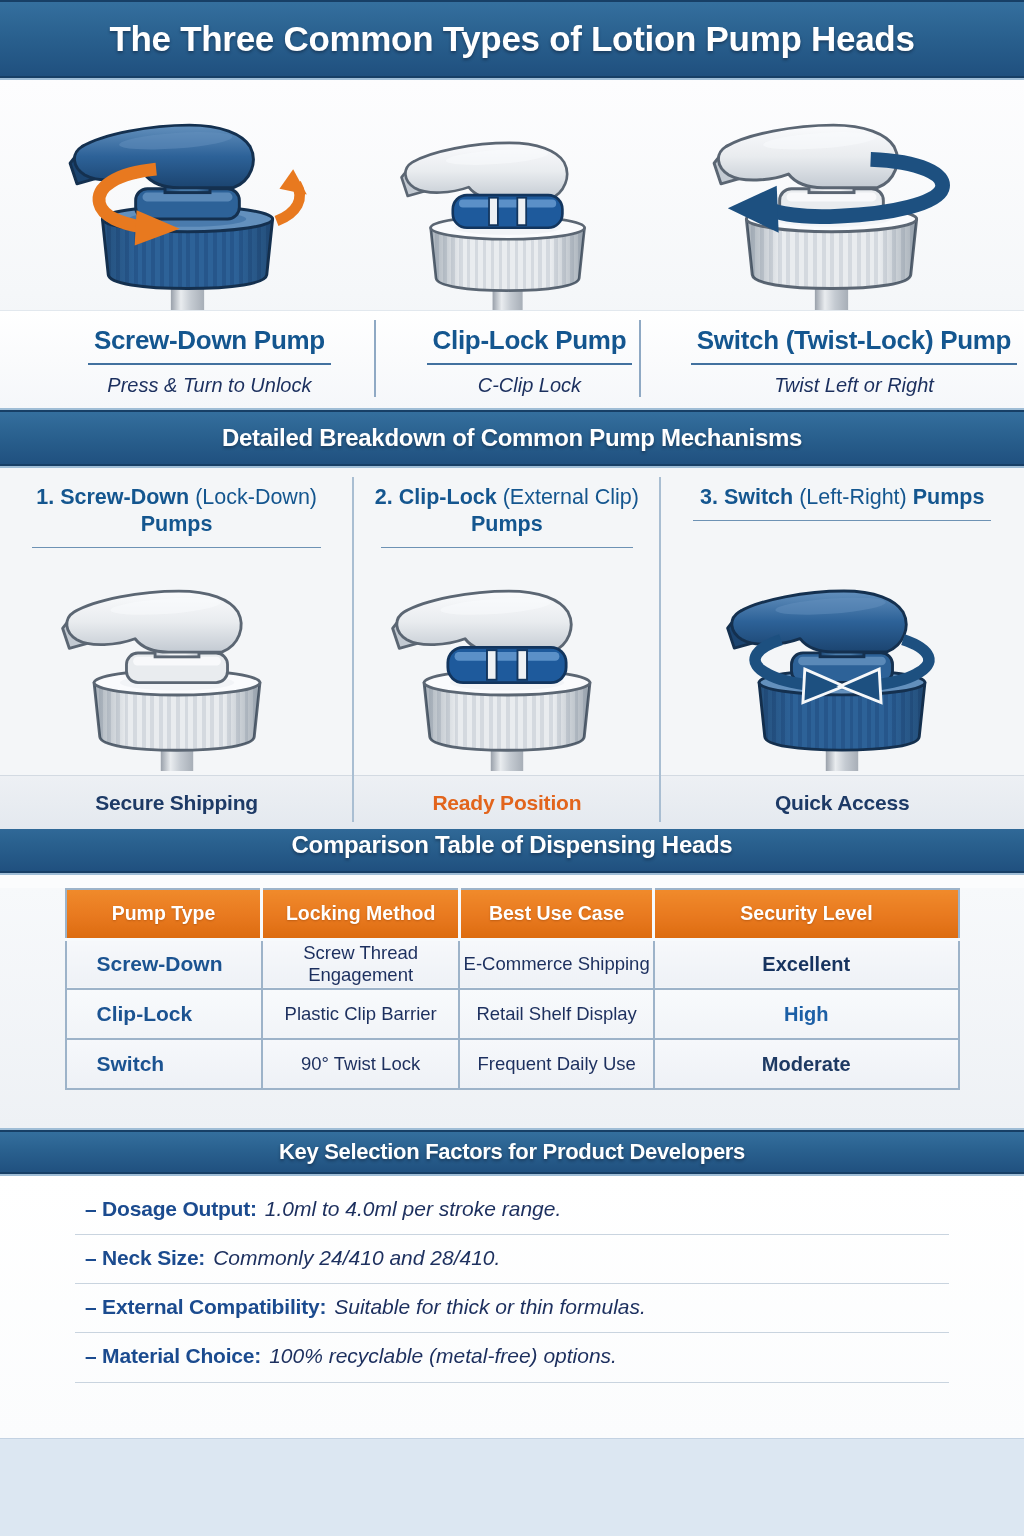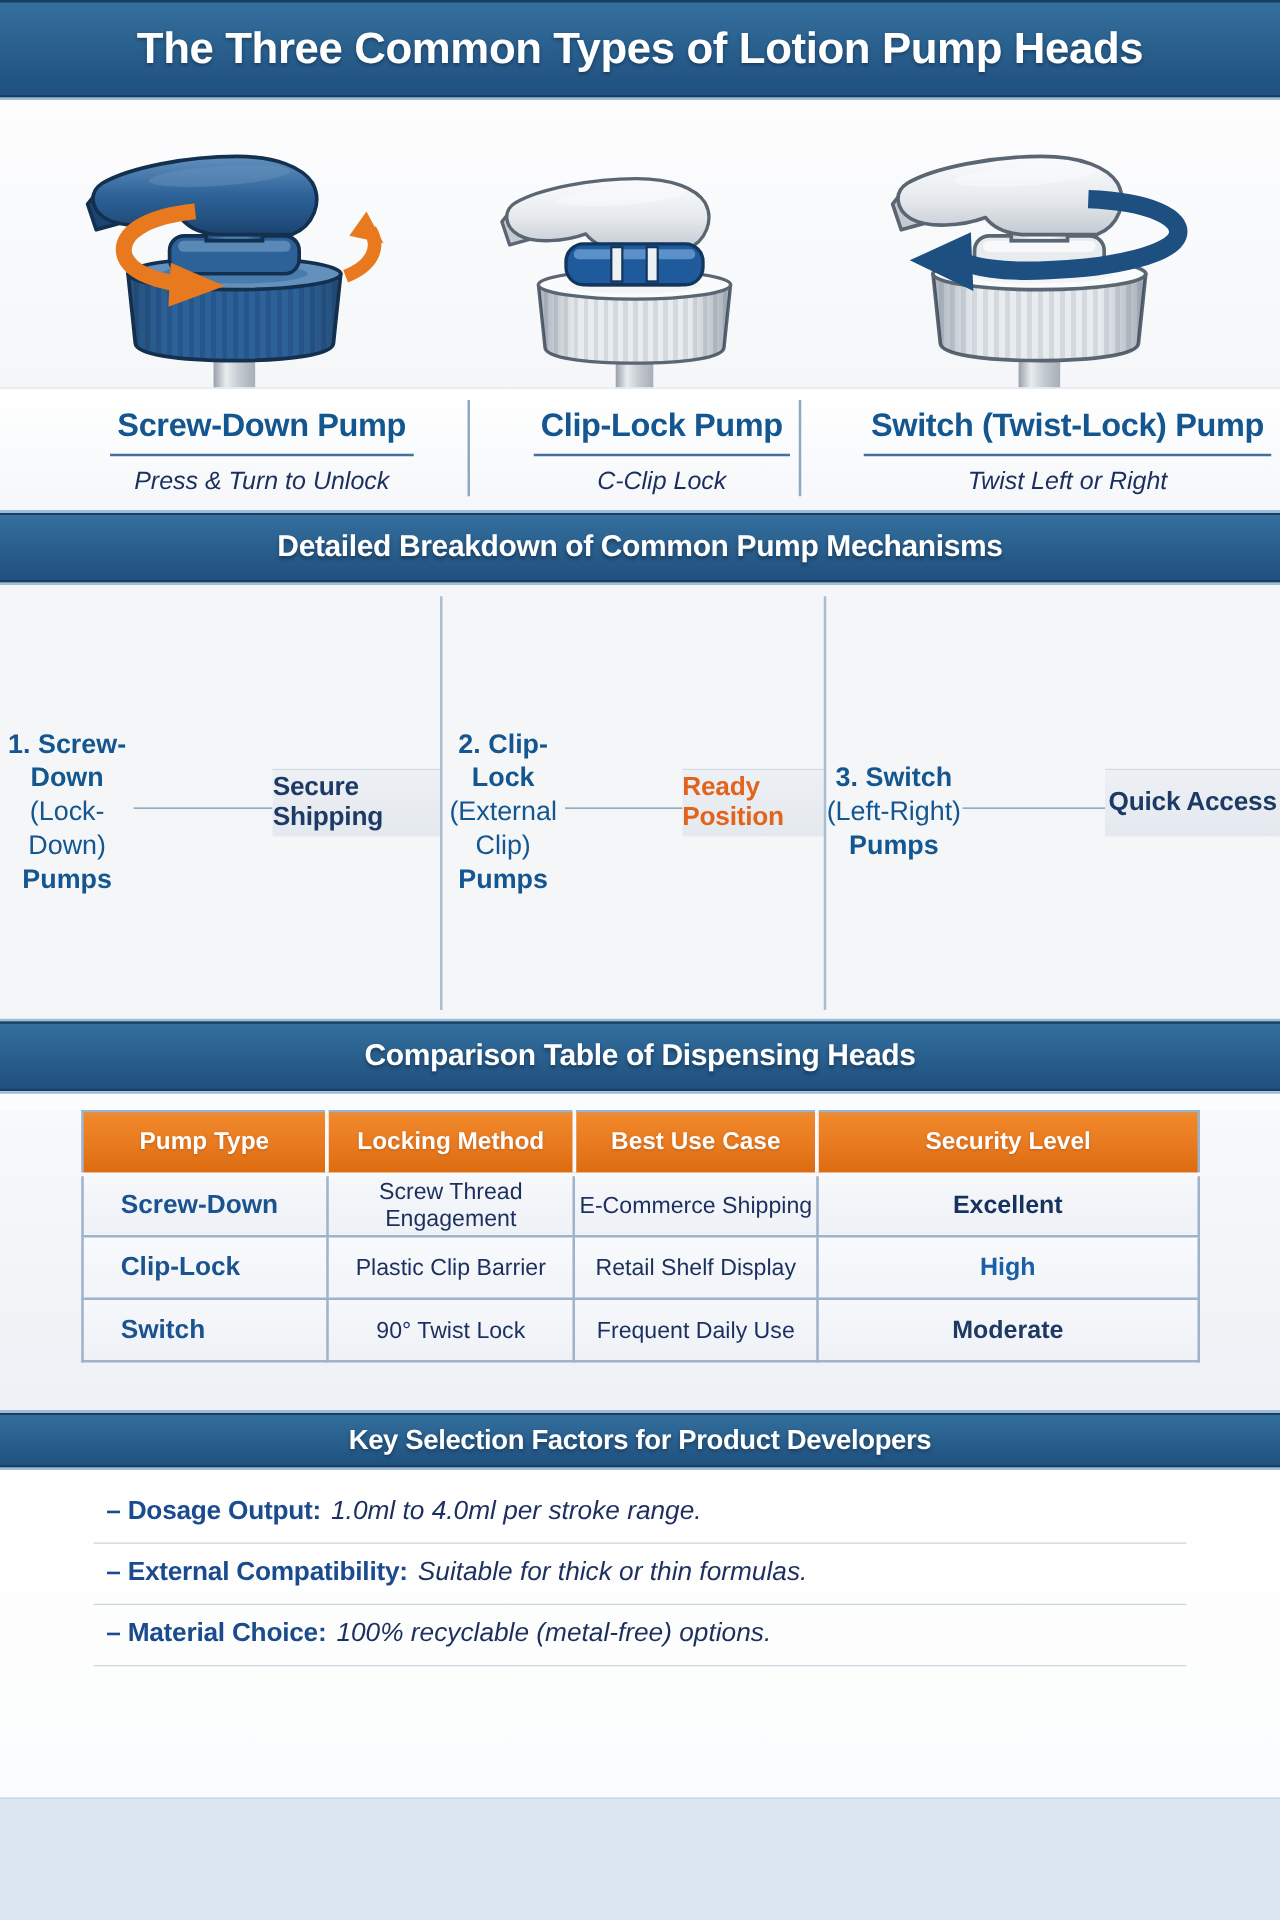--- a/index.html
+++ b/index.html
@@ -40,21 +40,21 @@
   .label-cell + .label-cell::before{
     content:"";position:absolute;left:-1px;top:9%;bottom:11%;width:2px;background:#8fa9c4;
   }
   .pump-name{
     font-size:26px;font-weight:bold;color:#14568f;letter-spacing:-.3px;
     border-bottom:2px solid #42719f;padding:0 6px 7px 6px;
   }
   .pump-sub{font-size:20px;font-style:italic;color:#1b2f5e;margin-top:9px;}
   
   .breakdown{height:347px;background:#f4f6f8;display:grid;grid-template-columns:34.5% 30% 35.5%;}
-  .bd-col{position:relative;display:flex;align-items:center;}
+  .bd-col{position:relative;display:flex;flex-direction:column;align-items:center;}
   .bd-col + .bd-col::before{
     content:"";position:absolute;left:-1px;top:2.5%;bottom:2%;width:2px;background:#a9bed2;
   }
   .bd-head{margin-top:16px;text-align:center;font-size:21.5px;color:#14568f;line-height:1.25;}
   .bd-head .b{font-weight:bold;}
   .bd-head .paren{font-weight:normal;}
   .bd-rule{width:82%;height:1px;background:#6d92b4;margin-top:9px;}
   .bd-illo{flex:1;width:100%;max-width:286px;min-height:0;padding:4px 0;}
   .bd-caption{
     width:100%;height:54px;display:flex;align-items:center;justify-content:center;
@@ -503,20 +503,23 @@
   <div class="band band-factors">
     <h2>Key Selection Factors for Product Developers</h2>
   </div>
 
   <div class="factors">
     <ul class="factor-list">
       <li class="factor-item">
         <span class="factor-label">– Dosage Output:</span><span class="factor-value">1.0ml to 4.0ml per stroke range.</span>
       </li>
       <li class="factor-item">
+        <span class="factor-label">– Neck Size:</span><span class="factor-value">Commonly 24/410 and 28/410.</span>
+      </li>
+      <li class="factor-item">
         <span class="factor-label">– External Compatibility:</span><span class="factor-value">Suitable for thick or thin formulas.</span>
       </li>
       <li class="factor-item">
         <span class="factor-label">– Material Choice:</span><span class="factor-value">100% recyclable (metal-free) options.</span>
       </li>
     </ul>
   </div>
 
   <div class="footer-strip"></div>
 </div>

